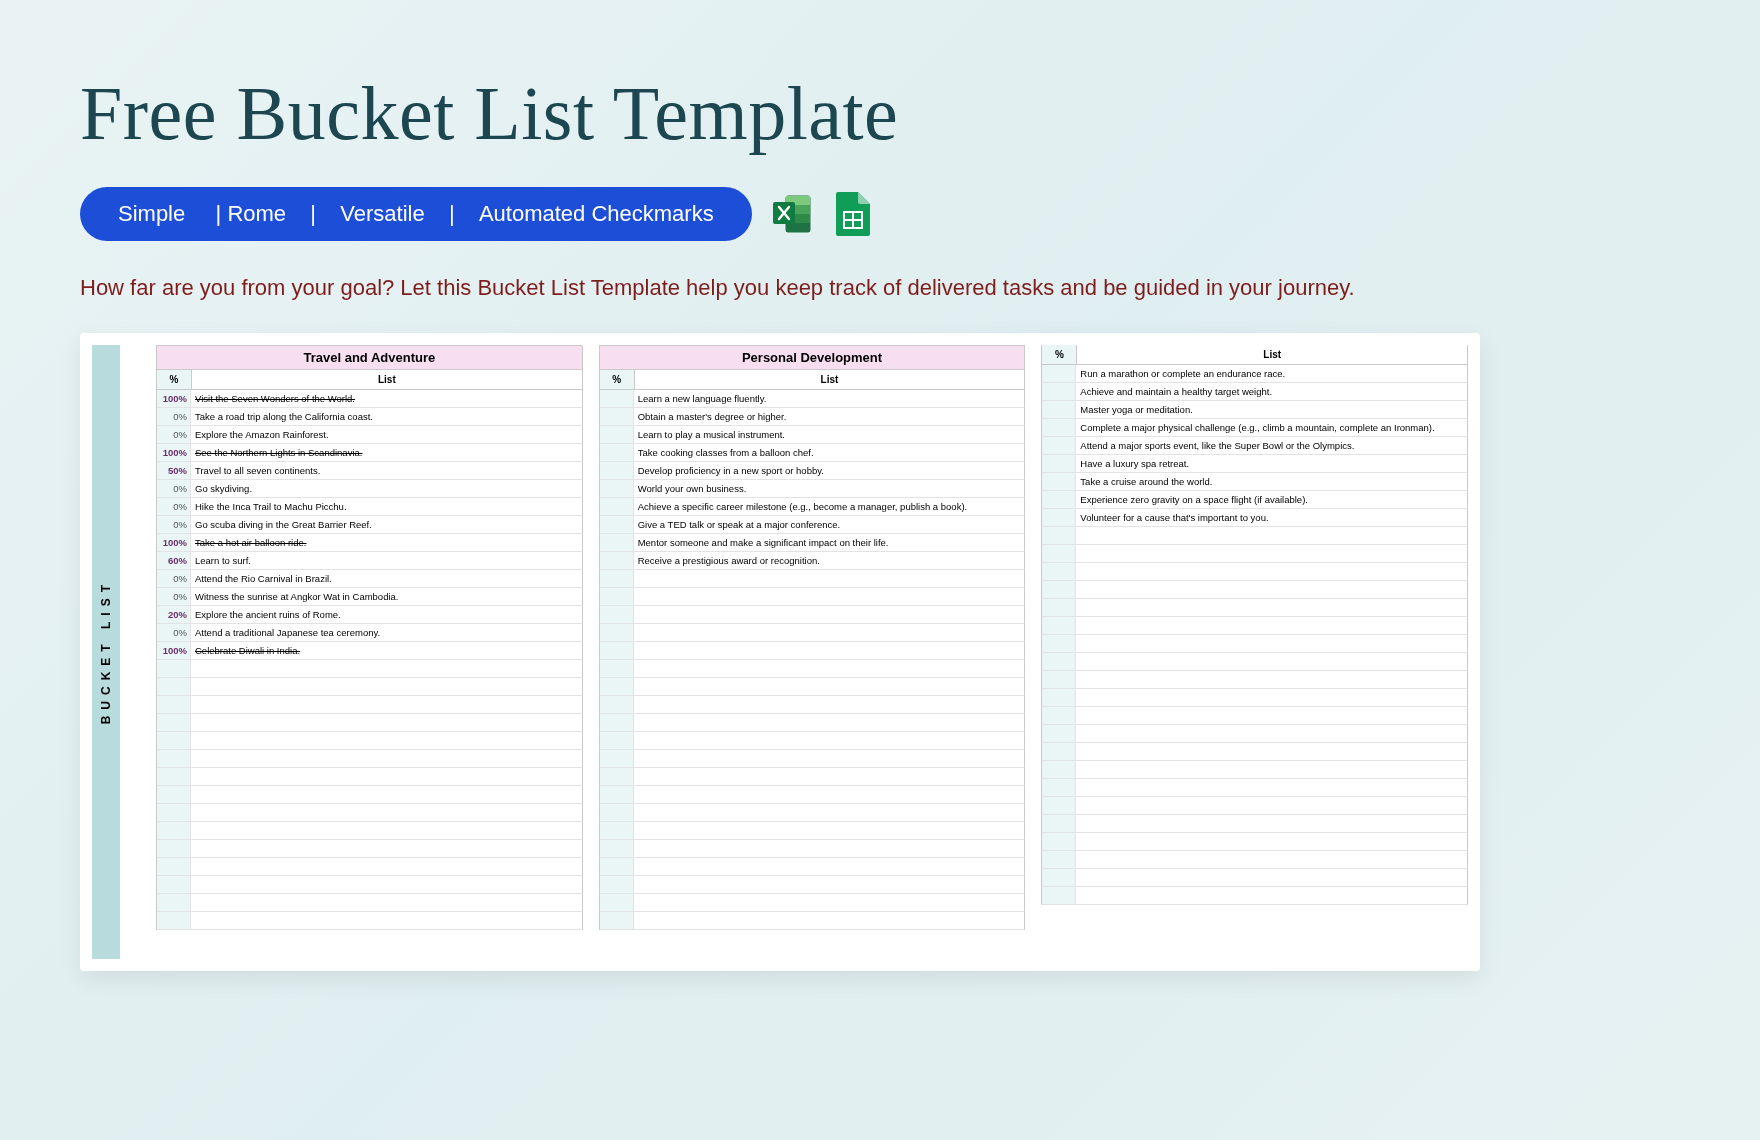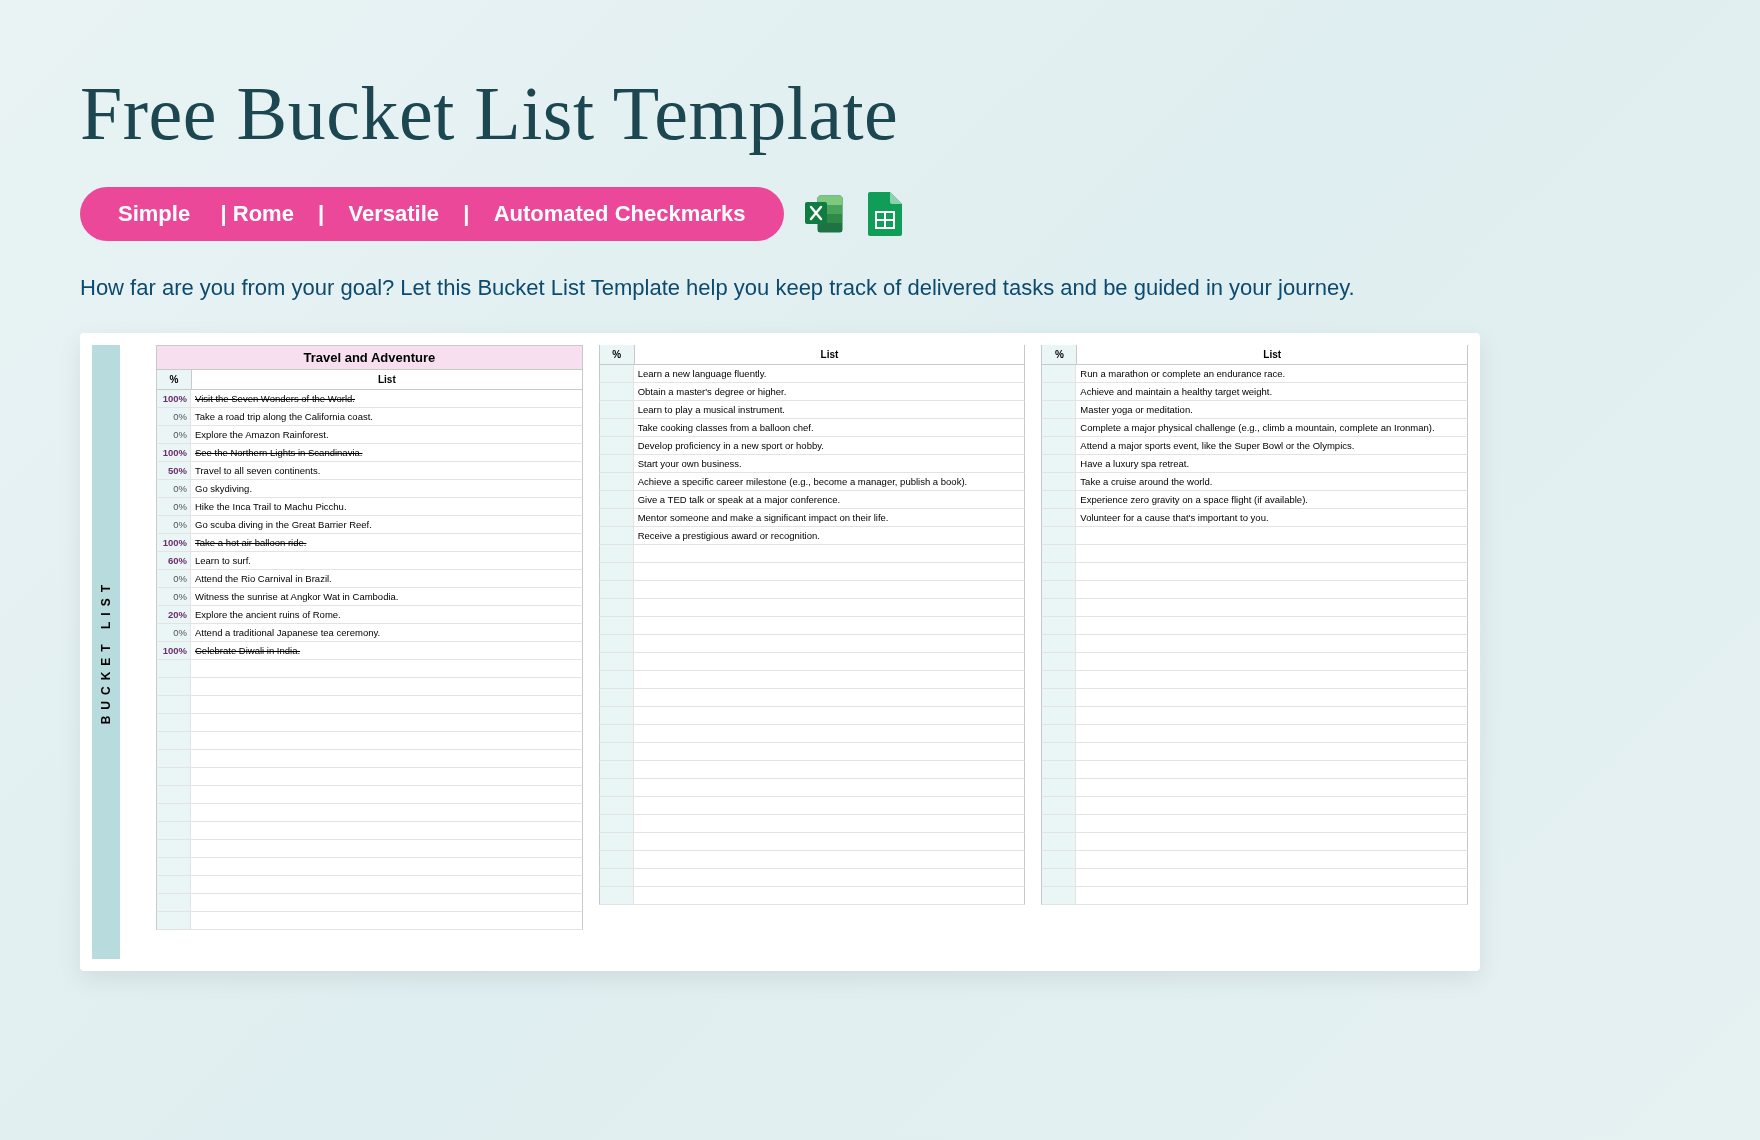--- a/index.html
+++ b/index.html
@@ -16,39 +16,39 @@
     margin:70px 0 0 80px;
     letter-spacing:0.5px;
   }
   .tag-row{
     display:flex;
     align-items:center;
     gap:18px;
     margin:30px 0 0 80px;
   }
   .tag-pill{
-    background:#ec4899;
+    background:#1d4ed8;
     color:#fff;
     font-size:22px;
     padding:14px 38px;
     border-radius:40px;
     display:flex;
     gap:6px;
-    font-weight:700;
+    font-weight:400;
   }
   .tag-pill span{white-space:pre;}
   .app-icon{
     width:44px;height:44px;border-radius:4px;
     display:flex;align-items:center;justify-content:center;
     position:relative;
   }
   .description{
     margin:34px 0 0 80px;
     font-size:22px;
-    color:#0c4a6e;
+    color:#7f1d1d;
     max-width:1560px;
   }
   
   .preview{
     margin:32px 0 0 80px;
     width:1400px;
     height:638px;
     background:#fff;
     border-radius:4px;
     box-shadow:0 8px 24px rgba(0,0,0,0.08);
@@ -317,20 +317,21 @@
             <div class="pct"></div>
             <div class="itm"></div>
           </div>
           <div class="row empty">
             <div class="pct"></div>
             <div class="itm"></div>
           </div>
         </div>
       </div>
       <div class="section">
+        <div class="cat-header">Personal Development</div>
         <div class="col-header">
           <div class="col-pct">%</div>
           <div class="col-list">List</div>
         </div>
         <div class="rows">
           <div class="row">
             <div class="pct zero"></div>
             <div class="itm">Learn a new language fluently.</div>
           </div>
           <div class="row">
@@ -344,21 +345,21 @@
           <div class="row">
             <div class="pct zero"></div>
             <div class="itm">Take cooking classes from a balloon chef.</div>
           </div>
           <div class="row">
             <div class="pct zero"></div>
             <div class="itm">Develop proficiency in a new sport or hobby.</div>
           </div>
           <div class="row">
             <div class="pct zero"></div>
-            <div class="itm">Start your own business.</div>
+            <div class="itm">World your own business.</div>
           </div>
           <div class="row">
             <div class="pct zero"></div>
             <div class="itm">Achieve a specific career milestone (e.g., become a manager, publish a book).</div>
           </div>
           <div class="row">
             <div class="pct zero"></div>
             <div class="itm">Give a TED talk or speak at a major conference.</div>
           </div>
           <div class="row">

